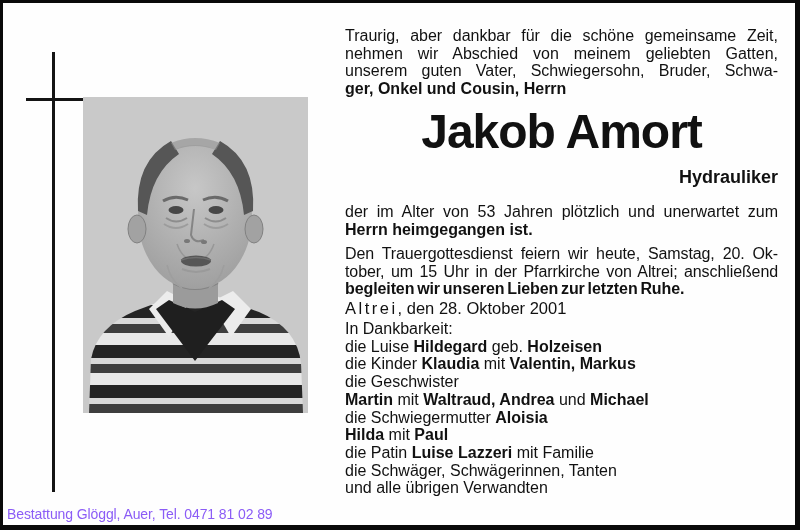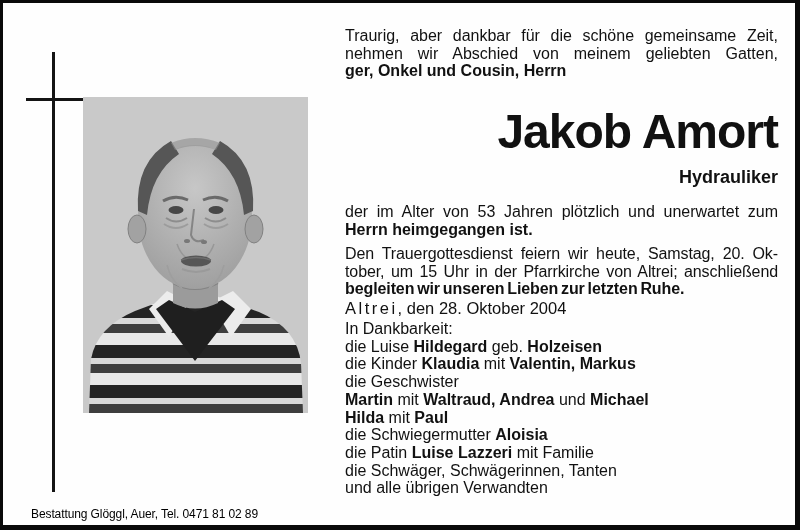--- a/index.html
+++ b/index.html
@@ -57,44 +57,44 @@
     text-align: justify;
     text-align-last: justify;
     white-space: normal;
   }
   .jline.last { text-align-last: left; font-weight: bold; }
   .deceased-name {
     top: 105px;
     font-size: 48px;
     line-height: 48px;
     font-weight: bold;
-    text-align: right;
+    text-align: center;
     letter-spacing: -1px;
   }
   .profession {
     top: 164px;
     font-size: 18px;
     line-height: 20px;
     font-weight: bold;
     text-align: right;
   }
   .dateline {
     top: 296px;
     font-size: 16.5px;
     line-height: 18px;
   }
   .dateline .place { letter-spacing: 2.5px; }
   .thanks { top: 317px; font-size: 16px; line-height: 17.7px; }
   .fam-line .b { font-weight: bold; }
   .footer-line {
     position: absolute;
-    left: 28px; top: 504px;
-    font-size: 12px;
+    left: 4px; top: 504px;
+    font-size: 14px;
     line-height: 14px;
-    color: #000000;
+    color: #8b5cf6;
     letter-spacing: -0.1px;
   }
 </style>
 </head>
 <body>
 
 <div class="sheet">
 
   <div>
     <div class="cross-v"></div>
@@ -162,51 +162,52 @@
       <path d="M84,168 Q88,184 99,191" stroke="#9e9e9e" stroke-width="1.5" fill="none"></path>
       <path d="M141,168 Q137,184 126,191" stroke="#9e9e9e" stroke-width="1.5" fill="none"></path>
     </svg>
   </div>
 
   <div class="col">
 
     <div class="block intro">
         <div class="jline">Traurig, aber dankbar für die schöne gemeinsame Zeit,</div>
         <div class="jline">nehmen wir Abschied von meinem geliebten Gatten,</div>
+        <div class="jline">unserem guten Vater, Schwiegersohn, Bruder, Schwa-</div>
         <div class="jline last">ger, Onkel und Cousin, Herrn</div>
       </div>
 
     <div class="block deceased-name">Jakob Amort</div>
 
     <div class="block profession">Hydrauliker</div>
 
     <div class="block death-par">
         <div class="jline">der im Alter von 53 Jahren plötzlich und unerwartet zum</div>
         <div class="jline last">Herrn heimgegangen ist.</div>
       </div>
 
     <div class="block service-par">
         <div class="jline">Den Trauergottesdienst feiern wir heute, Samstag, 20. Ok-</div>
         <div class="jline">tober, um 15 Uhr in der Pfarrkirche von Altrei; anschließend</div>
         <div class="jline last">begleiten wir unseren Lieben zur letzten Ruhe.</div>
       </div>
 
     <div class="block dateline">
-      <span class="place">Altrei</span><span>, den 28. Oktober 2004</span>
+      <span class="place">Altrei</span><span>, den 28. Oktober 2001</span>
     </div>
 
     <div class="block thanks">
       <div class="fam-line">In Dankbarkeit:</div>
       <div>
           <div class="fam-line"><span>die Luise </span><span class="b">Hildegard</span><span> geb. </span><span class="b">Holzeisen</span></div>
           <div class="fam-line"><span>die Kinder </span><span class="b">Klaudia</span><span> mit </span><span class="b">Valentin, Markus</span></div>
           <div class="fam-line"><span>die Geschwister</span></div>
           <div class="fam-line"><span class="b">Martin</span><span> mit </span><span class="b">Waltraud, Andrea</span><span> und </span><span class="b">Michael</span></div>
+          <div class="fam-line"><span>die Schwiegermutter </span><span class="b">Aloisia</span></div>
           <div class="fam-line"><span class="b">Hilda</span><span> mit </span><span class="b">Paul</span></div>
-          <div class="fam-line"><span>die Schwiegermutter </span><span class="b">Aloisia</span></div>
           <div class="fam-line"><span>die Patin </span><span class="b">Luise Lazzeri</span><span> mit Familie</span></div>
           <div class="fam-line"><span>die Schwäger, Schwägerinnen, Tanten</span></div>
           <div class="fam-line"><span>und alle übrigen Verwandten</span></div>
         </div>
     </div>
 
   </div>
 
   <div class="footer-line">Bestattung Glöggl, Auer, Tel. 0471 81 02 89</div>
 

